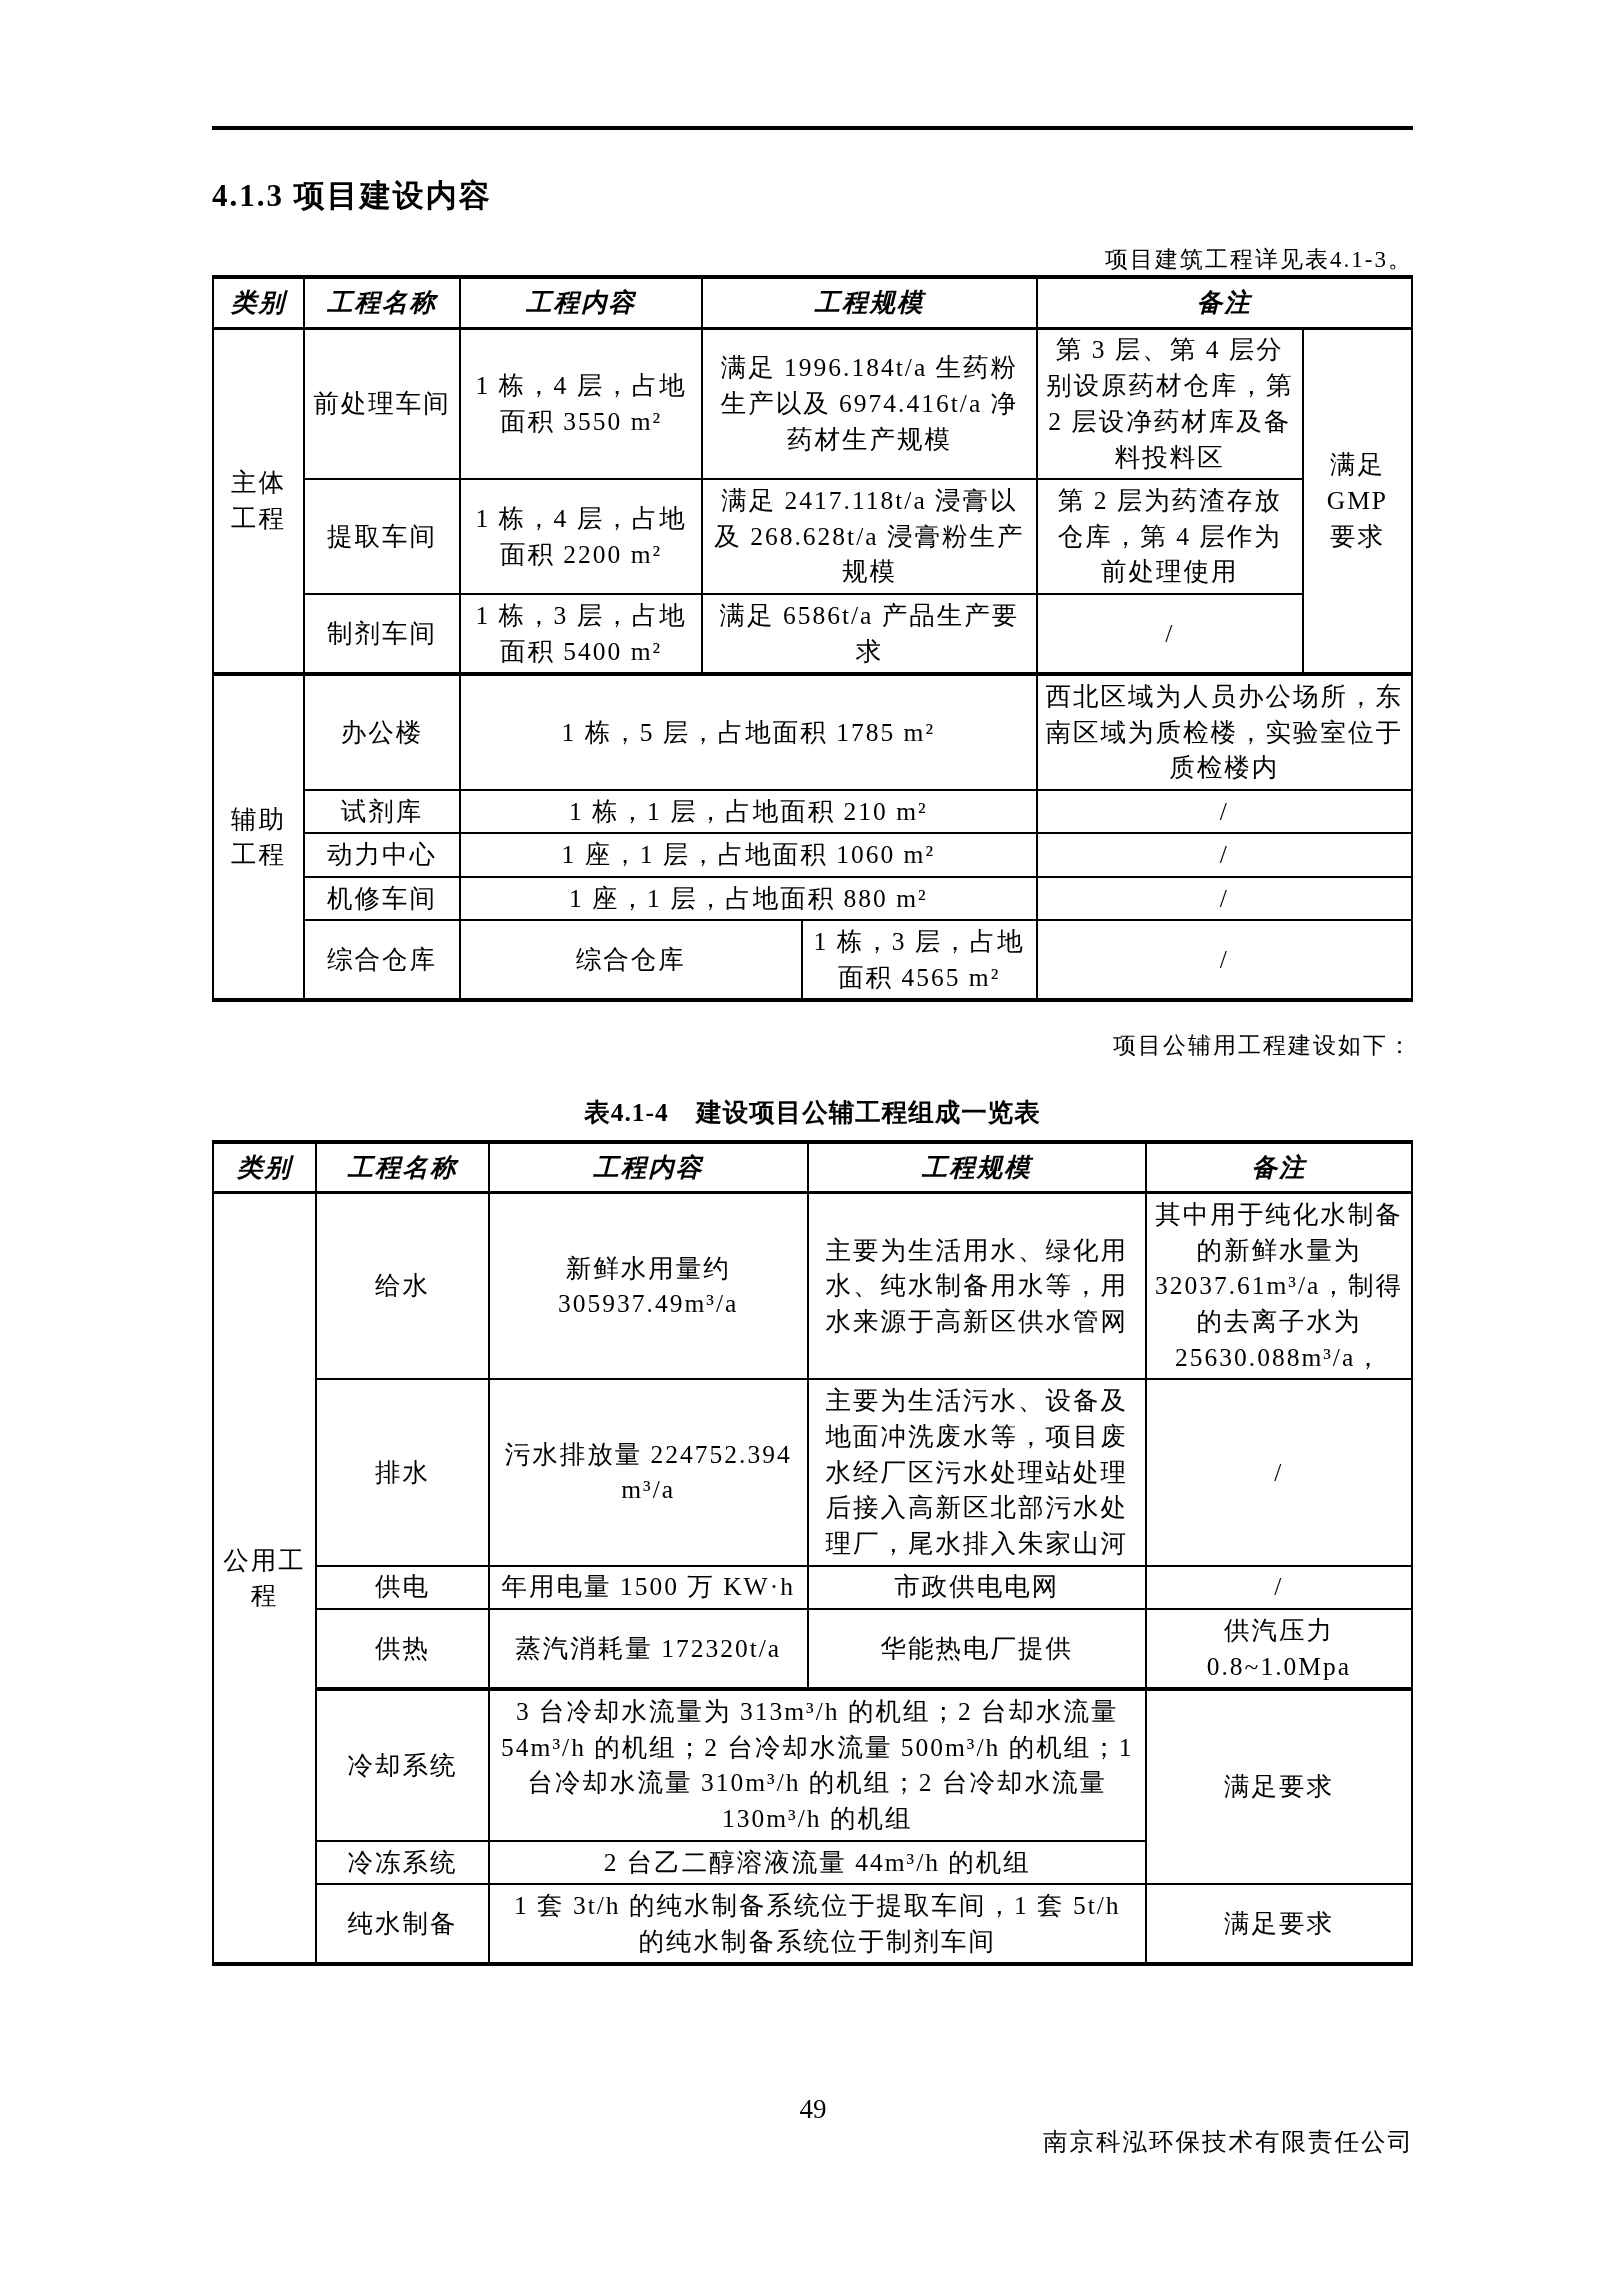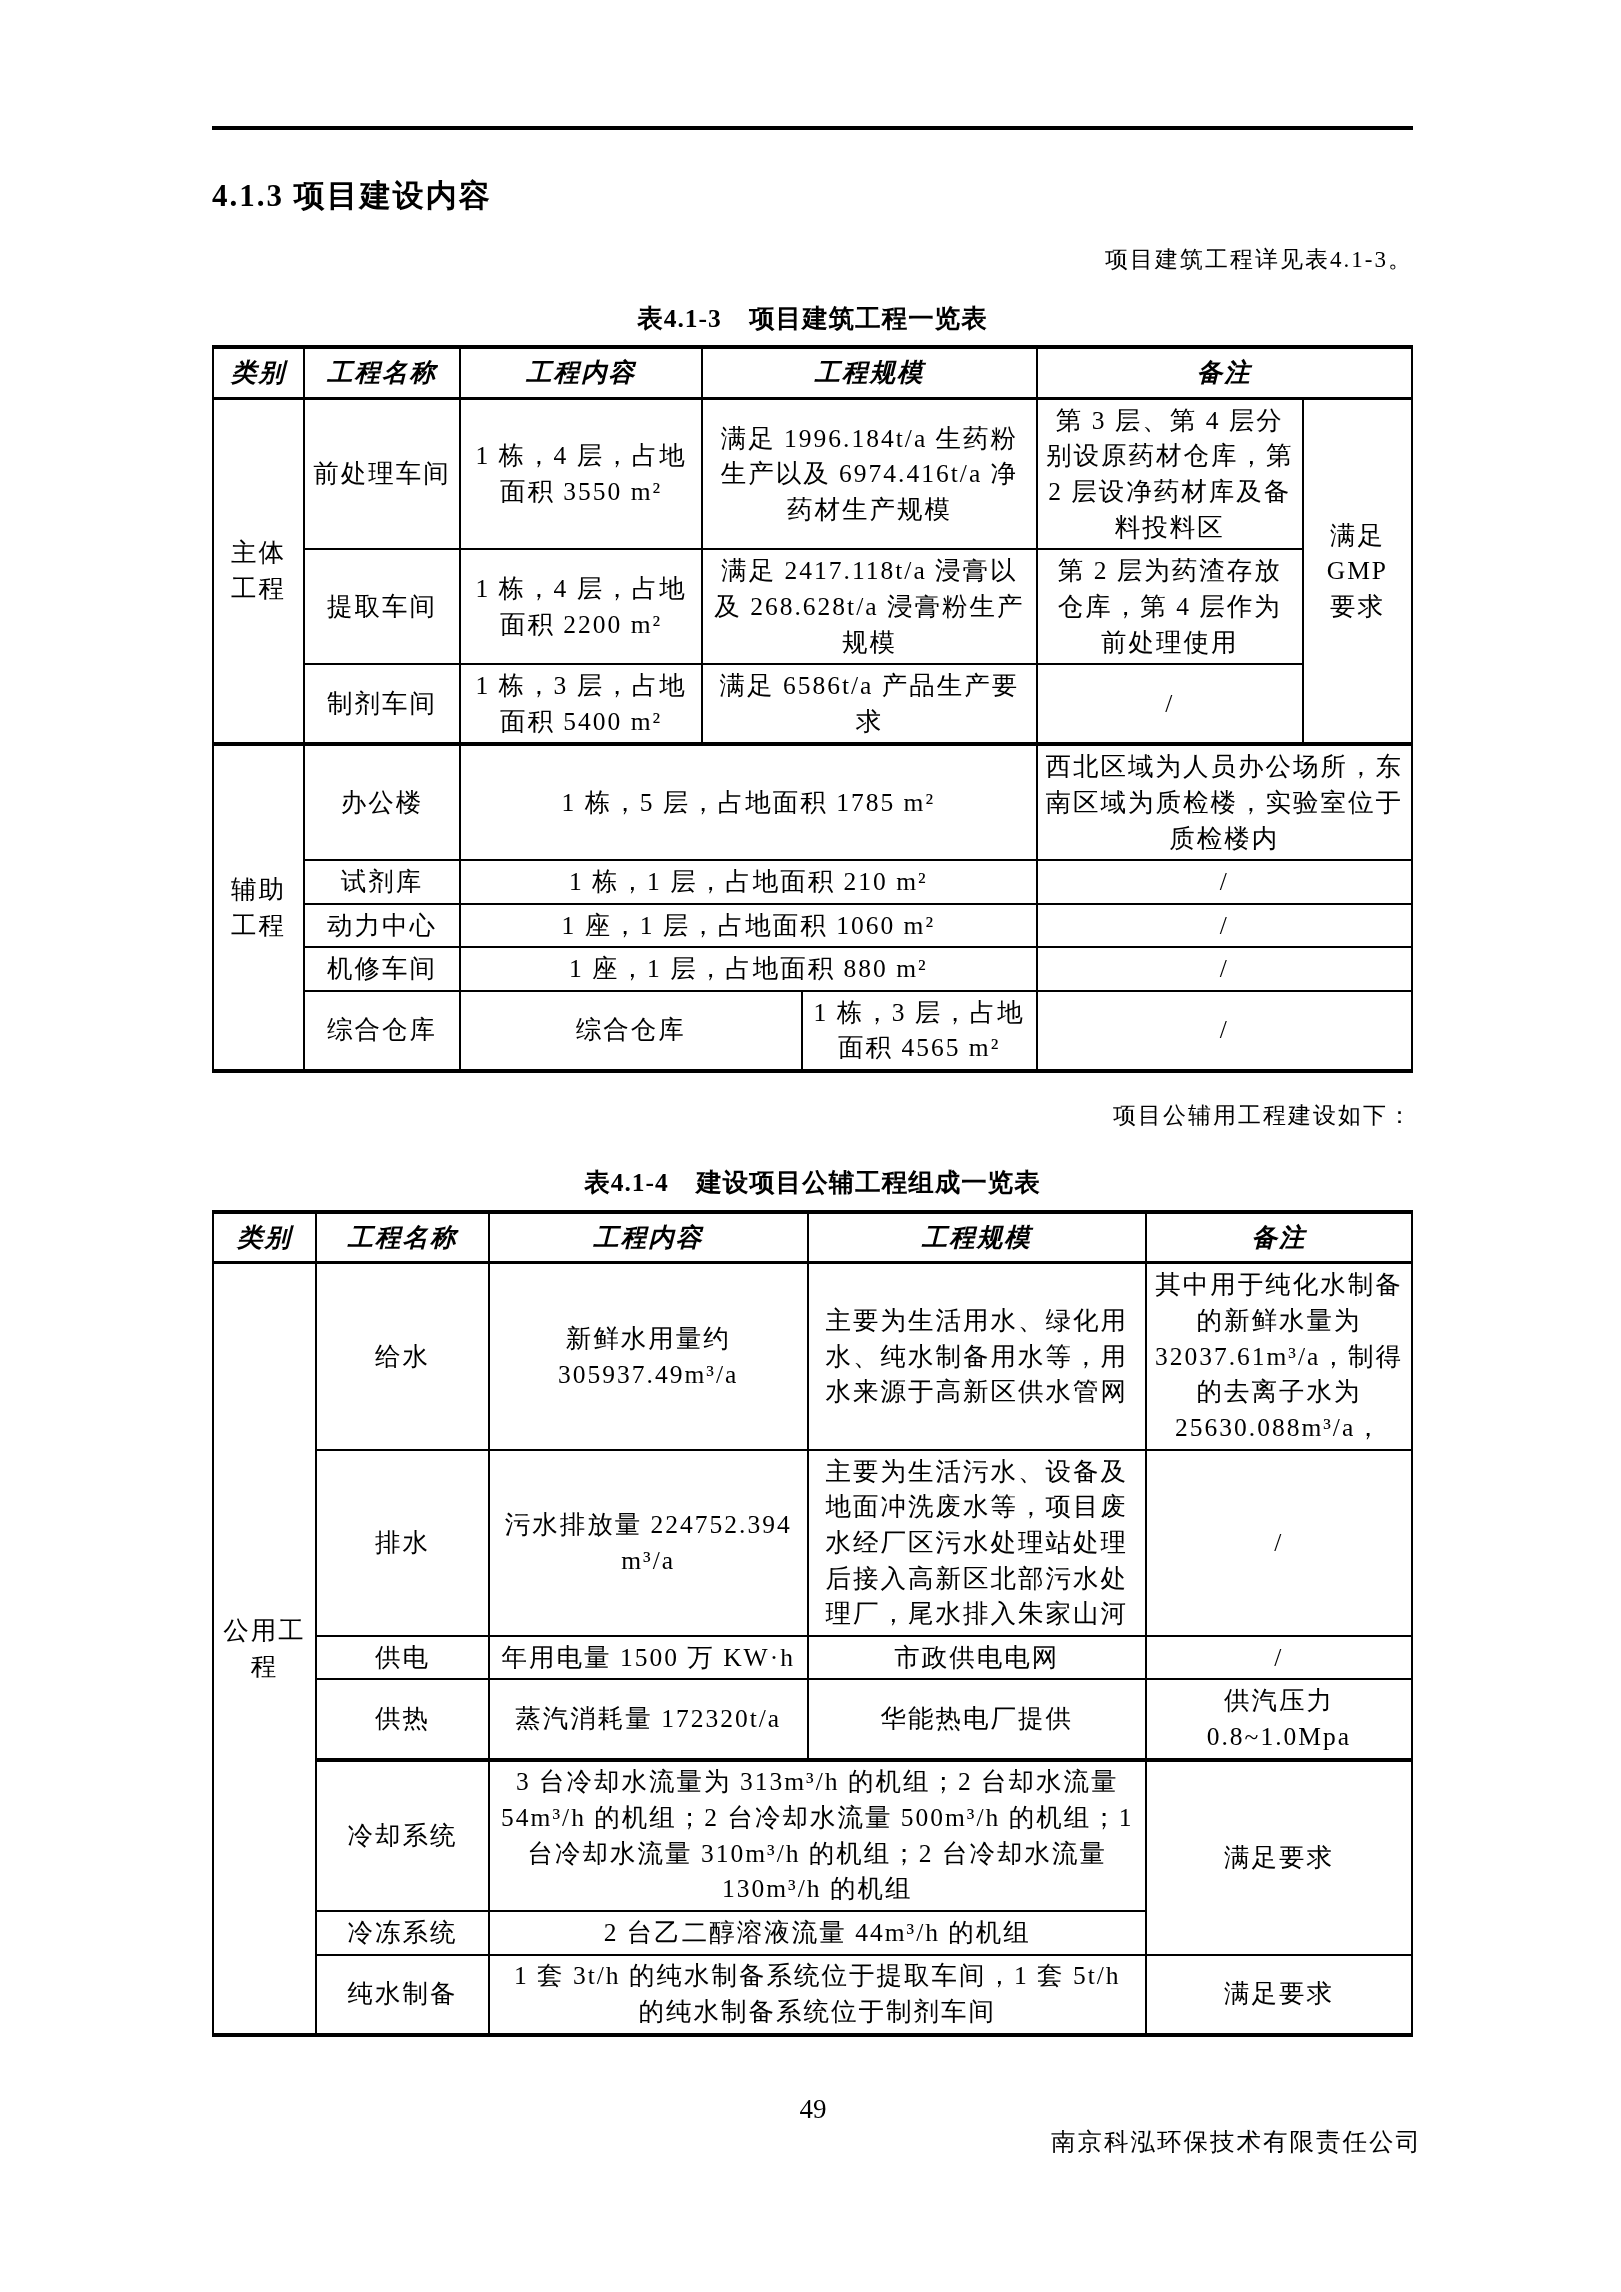--- a/index.html
+++ b/index.html
@@ -69,43 +69,40 @@
   }
   tr.thick-top td{border-top-width:4.9px;}
   .footer-pageno{
     position:absolute;
     top:2094px;left:212px;width:1202px;
     text-align:center;
     font-size:27px;
   }
   .footer-company{
     position:absolute;
-    top:2125px;left:220px;width:1202px;
+    top:2125px;left:212px;width:1202px;
     text-align:right;
     font-size:24.5px;
     letter-spacing:2px;
   }
 </style>
 </head>
 <body>
 
 <div class="page">
   <div class="content">
 
     <div class="doc-header">
       <div class="header-rule"></div>
     </div>
 
     <div class="section-title">4.1.3 项目建设内容</div>
 
     <div class="para">项目建筑工程详见表4.1-3。</div>
 
-    <div class="table-caption">
-      <span class="cap-label">表4.1-3</span><span>项目建筑工程一览表</span>
-    </div>
 
     <table class="doc-table">
       <colgroup>
         <col style="width:7.6%">
           <col style="width:13.0%">
           <col style="width:20.2%">
         <col style="width:8.3%">
           <col style="width:19.6%">
           <col style="width:22.2%">
           <col style="width:9.1%">

